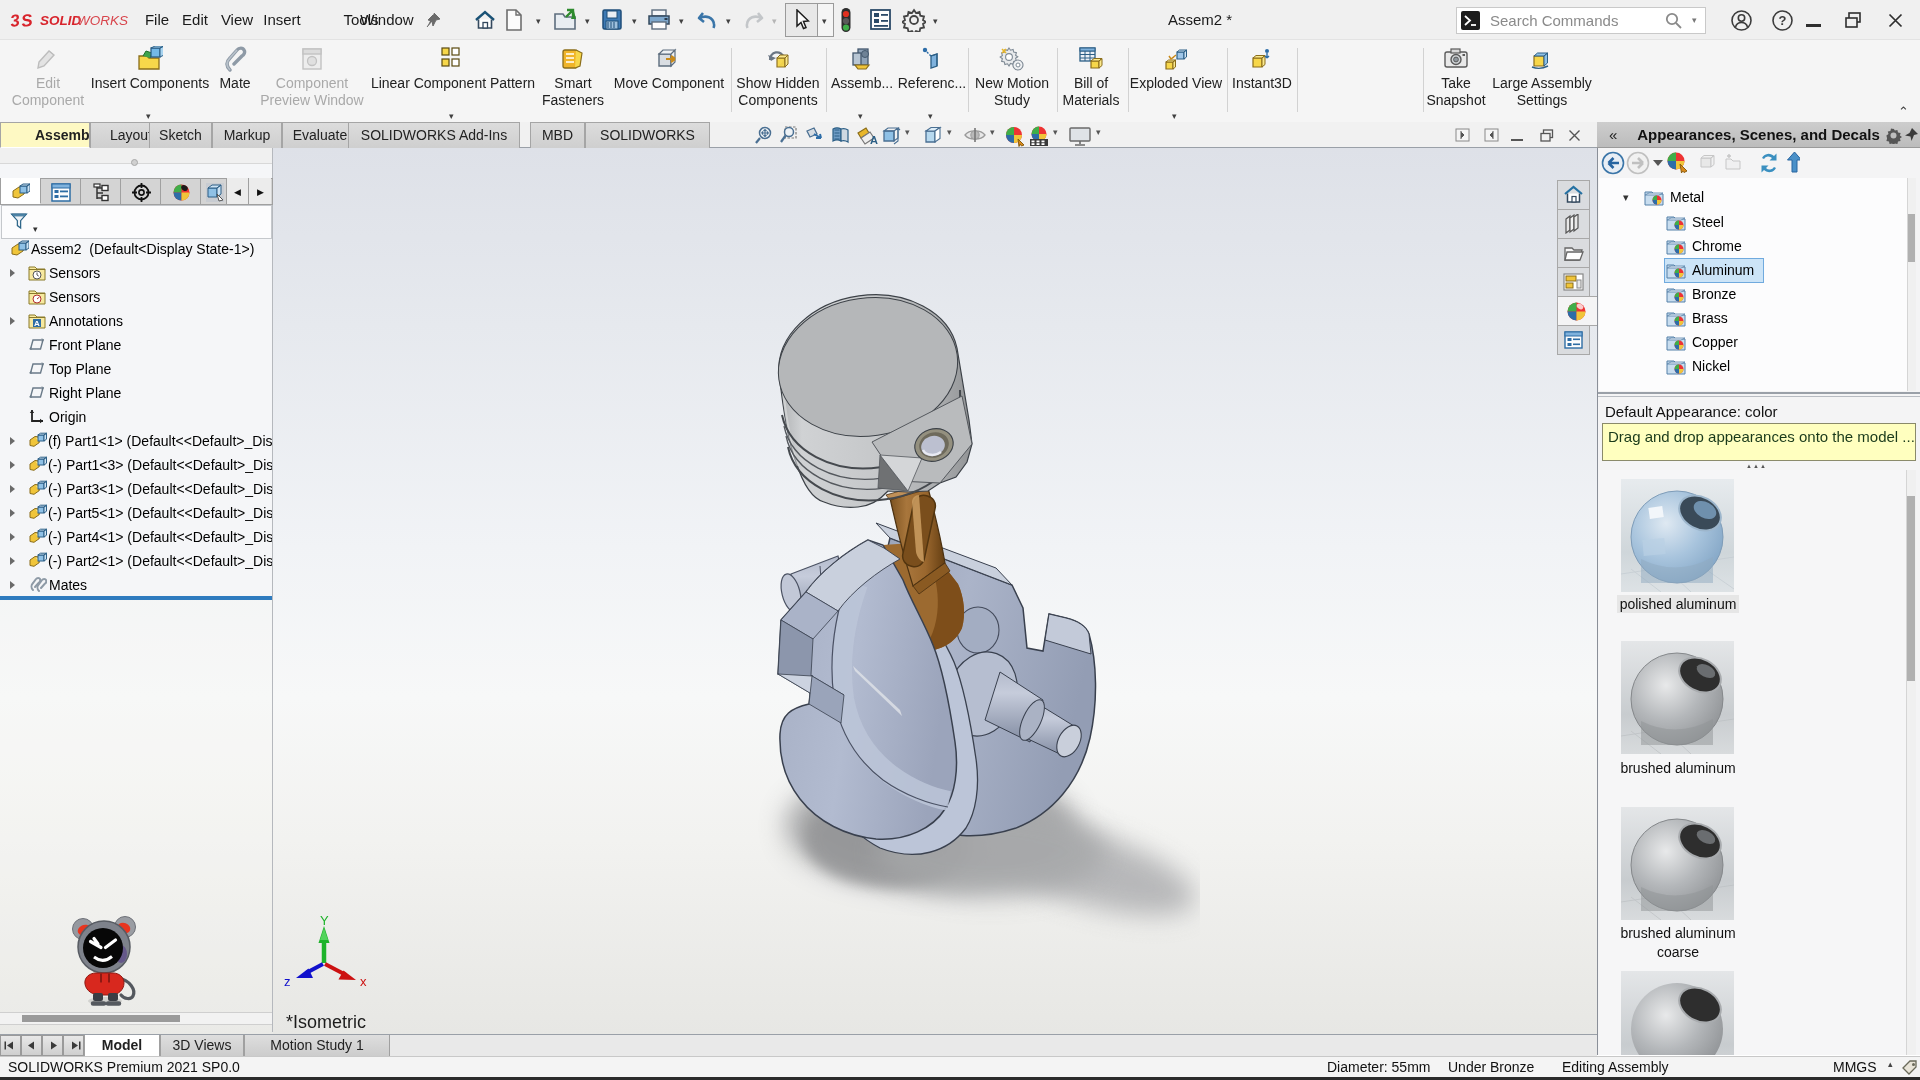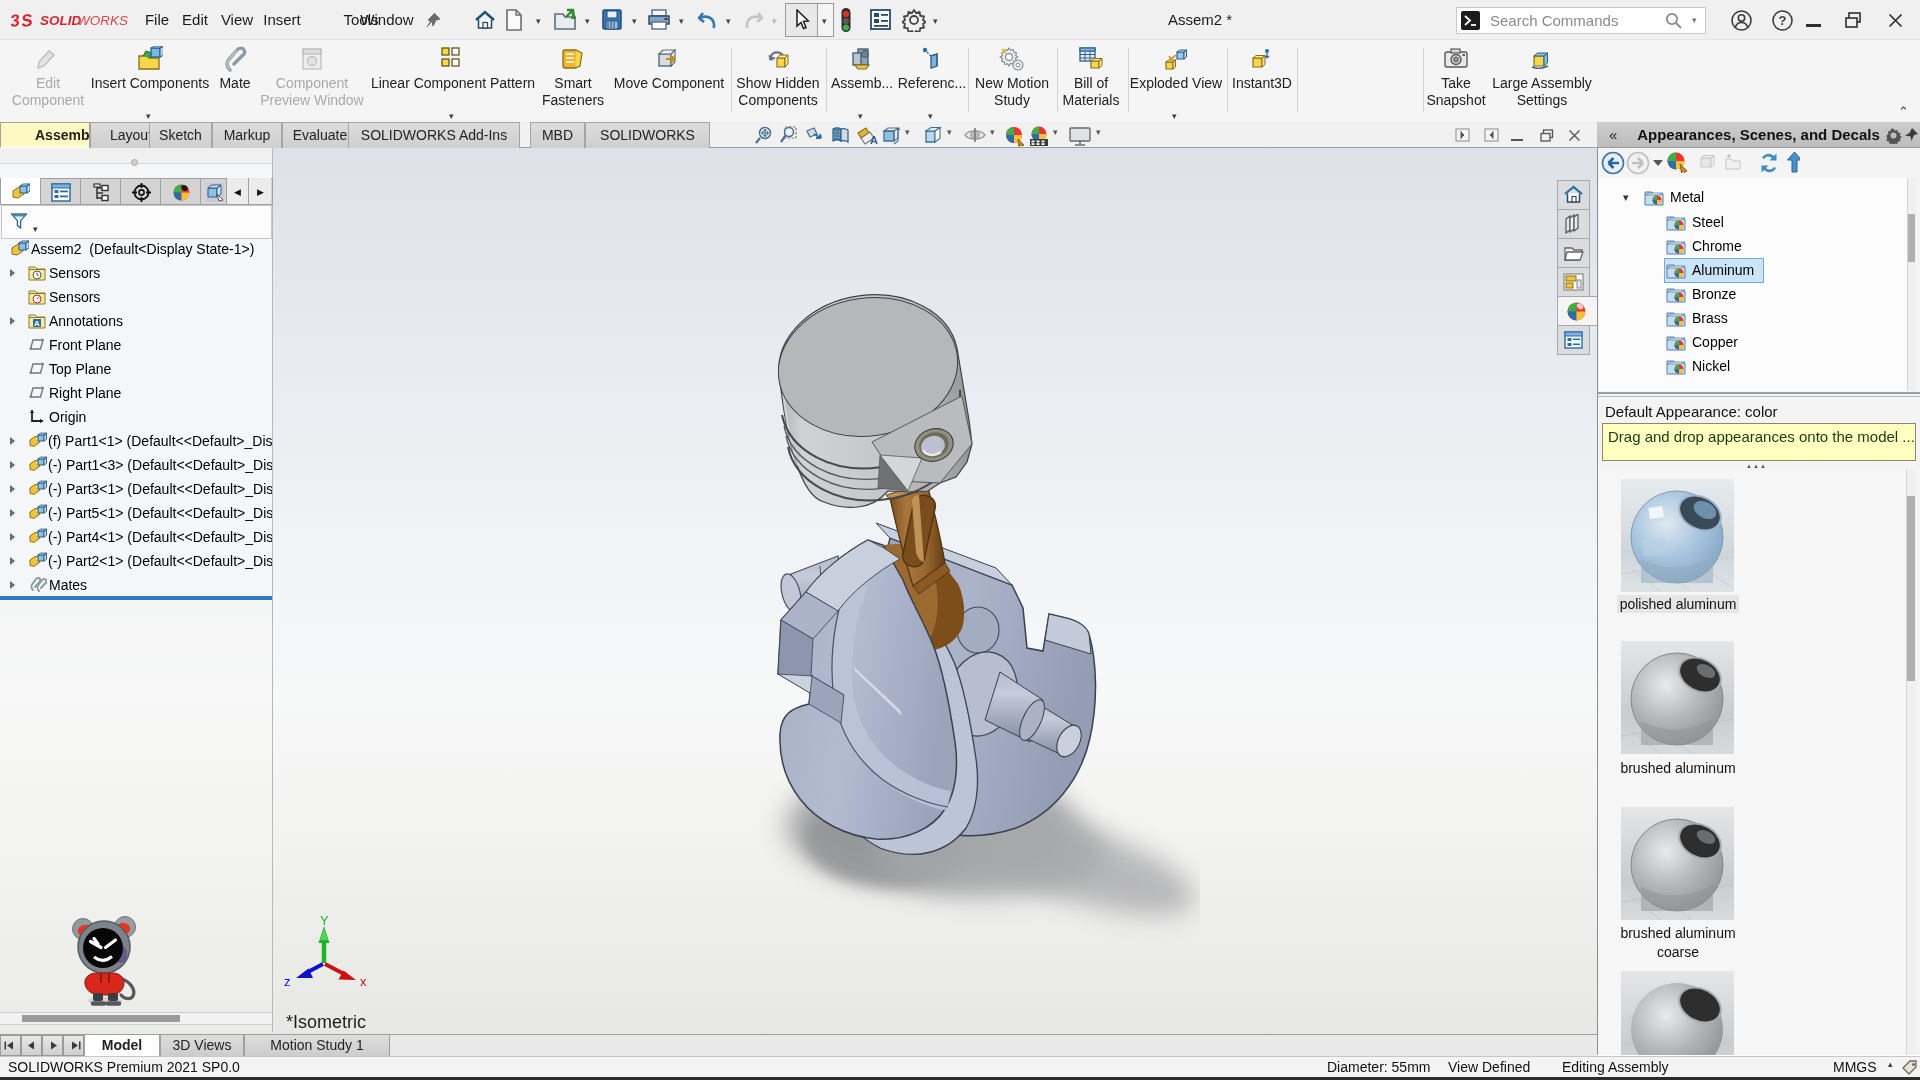--- a/index.html
+++ b/index.html
@@ -1054,21 +1054,21 @@
         </g>
       </svg>
   <div class="btab active" style="left:84px;width:76px;">Model</div>
   <div class="btab" style="left:160px;width:84px;">3D Views</div>
   <div class="btab" style="left:244px;width:146px;">Motion Study 1</div>
 </div>
 
 <div id="statusbar">
   <div class="abs" style="left:8px;top:2px;">SOLIDWORKS Premium 2021 SP0.0</div>
   <div class="abs" style="left:1327px;top:2px;">Diameter: 55mm</div>
-  <div class="abs" style="left:1448px;top:2px;">View Defined</div>
+  <div class="abs" style="left:1448px;top:2px;">Under Bronze</div>
   <div class="abs" style="left:1562px;top:2px;">Editing Assembly</div>
   <div class="abs" style="left:1833px;top:2px;">MMGS</div>
   <div class="abs" style="left:1888px;top:2px;font-size:9px;color:#444;">▴</div>
   <svg class="abs" style="left:1901px;top:2px;" width="18" height="17" viewBox="0 0 18 17">
         <path d="M2 9 L9 2 h6 v6 L8 15 z" fill="#e8e4d8" stroke="#6a6a5a" stroke-width="1.3"></path>
         <circle cx="12.5" cy="5.5" r="1.5" fill="#6a6a5a"></circle>
       </svg>
 </div>
 <div id="bottomstrip"></div>
 

